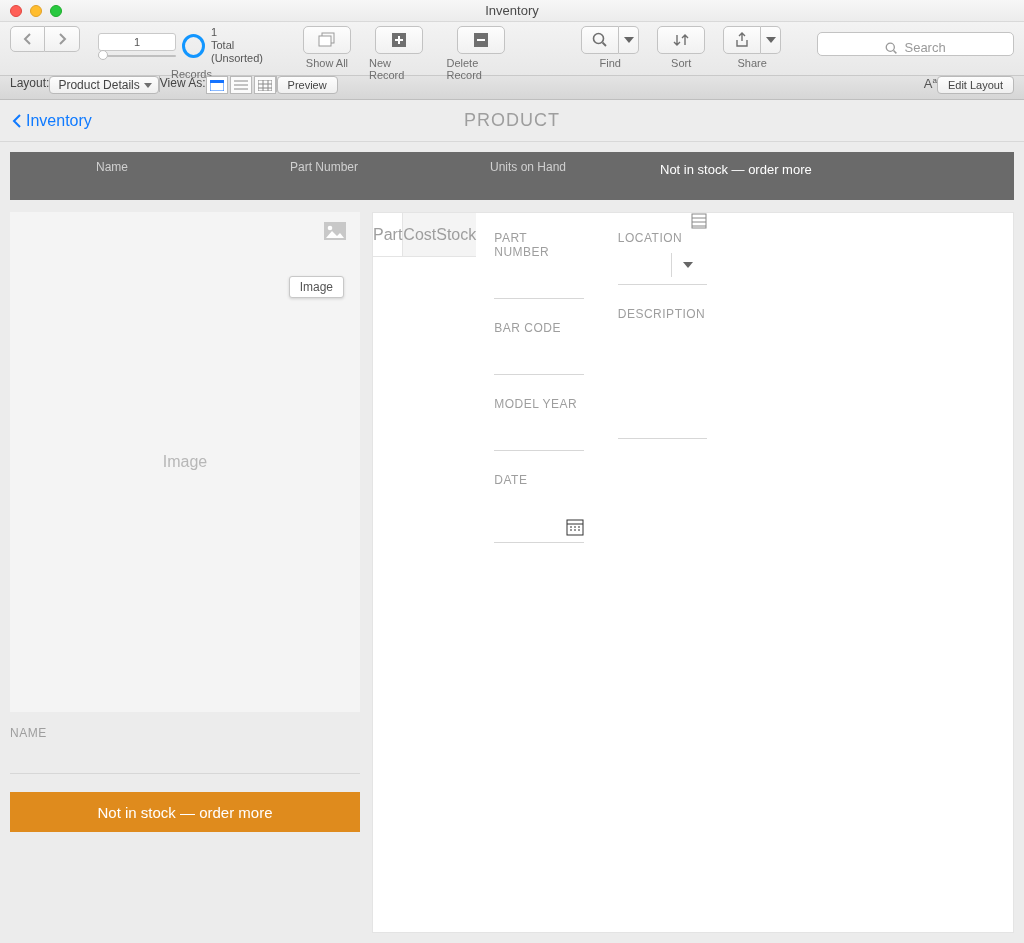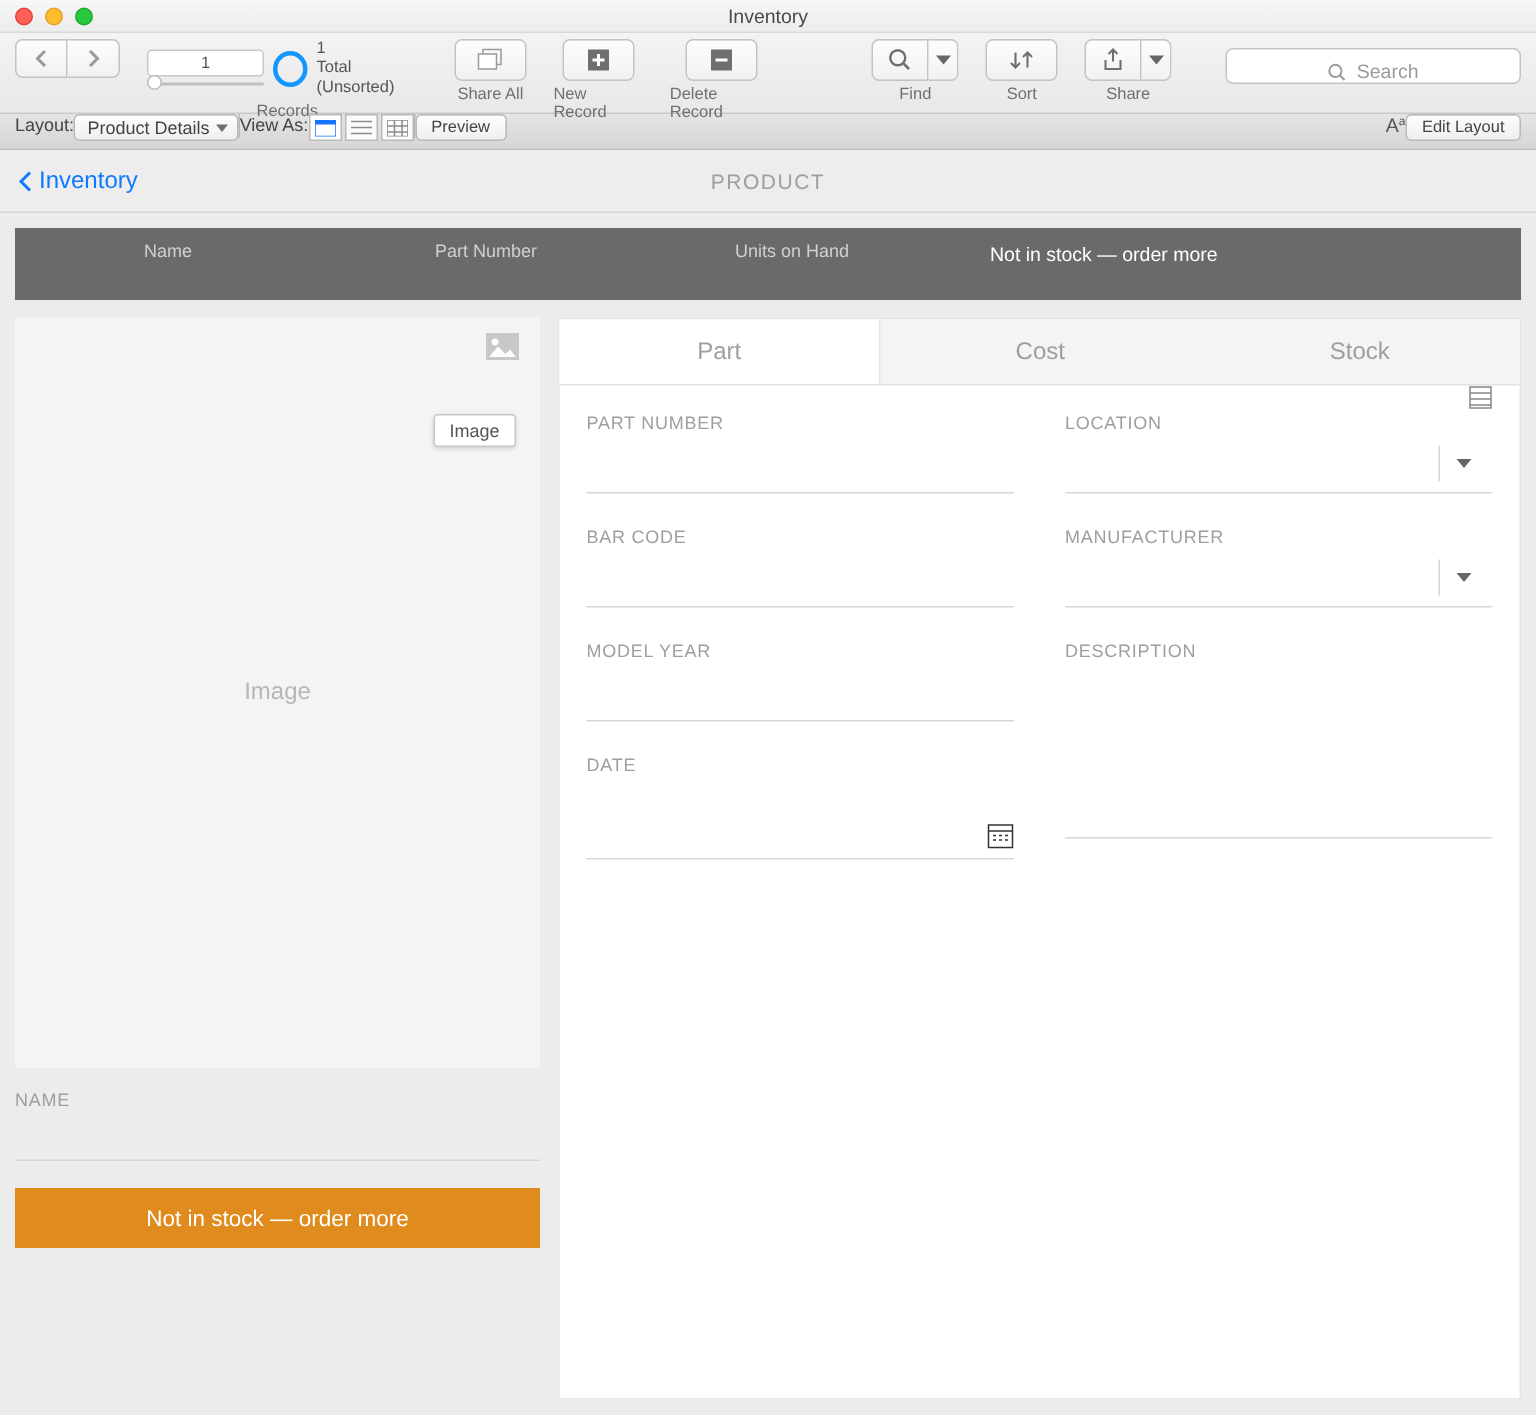--- a/index.html
+++ b/index.html
@@ -119,21 +119,21 @@
 .aa-icon { font-size:13px; color:#555; }
 
 
 .breadcrumb-row {
   height: 42px; background:#ededed; border-bottom:1px solid #d8d8d8;
   display:flex; align-items:center; position:relative;
 }
 .back-link { display:flex; align-items:center; gap:4px; margin-left:12px; color:#0f7aff; font-size:16px; }
 .center-title {
   position:absolute; left:0; right:0; text-align:center; color:#9e9e9e;
-  font-size:14px; letter-spacing:1px; pointer-events:none;
+  font-size:18px; letter-spacing:1px; pointer-events:none;
 }
 
 
 .summary-banner {
   height: 48px; background:#6a6a6a; margin: 10px 10px 0 10px;
   display:flex; align-items:flex-start; color:#e2e2e2; font-size:13px;
   padding: 8px 0 0 0;
 }
 .banner-col { padding-left: 20px; }
 .banner-col.name { width: 260px; padding-left: 86px; }
@@ -174,21 +174,21 @@
 .field-line.has-dd .dd-chevron {
   position:absolute; right:4px; top:8px; width:32px; height:24px;
   border-left:1px solid #d7d7d7; display:flex; align-items:center; justify-content:center;
 }
 
 .stock-btn {
   margin-top: 18px; height: 40px; background:#df8b1d; color:#fff;
   display:flex; align-items:center; justify-content:center; font-size:15px;
 }
 
-.right-pane { flex:1; background:#fff; border:1px solid #e4e4e4; display:flex; flex-direction:column; }
+.right-pane { flex:1; background:#fff; border:1px solid #e4e4e4; display:flex; flex-direction:row; }
 .tabs-row {
   height: 44px; display:flex; background:#f4f4f4; border-bottom:1px solid #e4e4e4;
 }
 .tab {
   flex:1; display:flex; align-items:center; justify-content:center;
   font-size:16px; color:#9e9e9e;
 }
 .tab.active { background:#fff; border-right:1px solid #e4e4e4; color:#9e9e9e; }
 
 .form-grid {
@@ -257,21 +257,21 @@
     <div class="label">Records</div>
   </div>
 
   <div class="tool-group">
     <div class="square-btn">
       <svg width="20" height="16" viewBox="0 0 20 16">
         <rect x="5" y="1" width="12" height="10" fill="none" stroke="#9a9a9a"></rect>
         <rect x="2" y="4" width="12" height="10" fill="#fff" stroke="#9a9a9a"></rect>
       </svg>
     </div>
-    <div class="label">Share All</div>
+    <div class="label">Show All</div>
   </div>
 
   <div class="tool-group">
     <div class="square-btn">
       <svg width="16" height="16" viewBox="0 0 16 16">
         <rect x="1" y="1" width="14" height="14" fill="#6f6f6f"></rect>
         <path d="M8 4v8M4 8h8" stroke="#fff" stroke-width="2"></path>
       </svg>
     </div>
     <div class="label">New Record</div>
@@ -457,28 +457,20 @@
             <rect x="1" y="1" width="14" height="14" fill="none" stroke="#888"></rect>
             <path d="M1 5h14 M1 9h14 M1 13h14" stroke="#888"></path>
           </svg>
           <div class="field-line has-dd">
             <div class="dd-chevron">
               <div class="chevron-down"></div>
             </div>
           </div>
         </div>
         <div class="field-block">
-          <div class="field-label">MANUFACTURER</div>
-          <div class="field-line has-dd">
-            <div class="dd-chevron">
-              <div class="chevron-down"></div>
-            </div>
-          </div>
-        </div>
-        <div class="field-block">
           <div class="field-label">DESCRIPTION</div>
           <div class="field-line" style="height:118px"></div>
         </div>
       </div>
     </div>
   </div>
 
 </div>
 
 </body></html>

